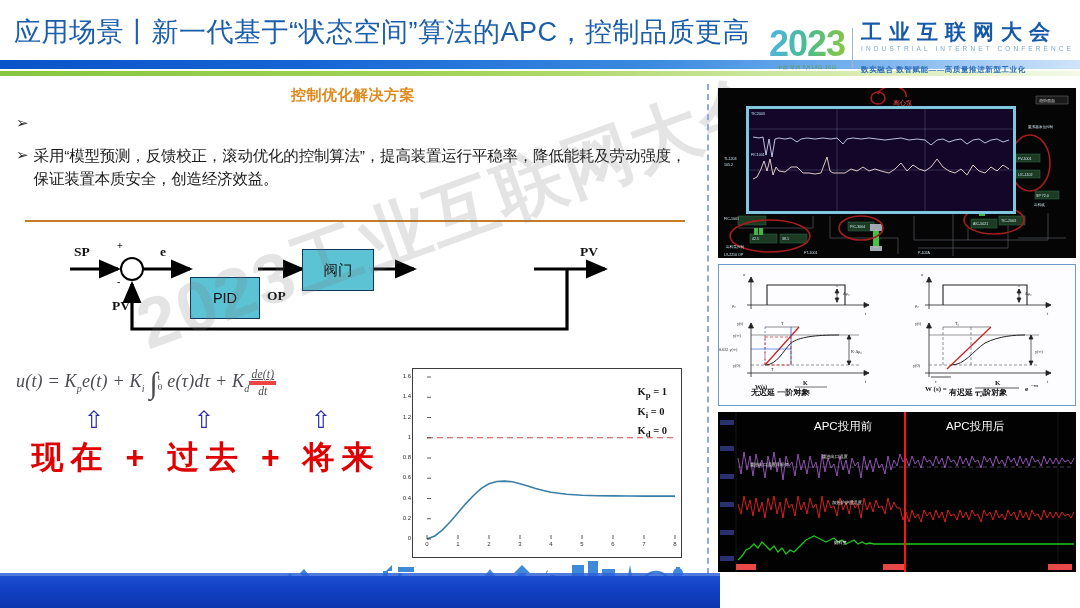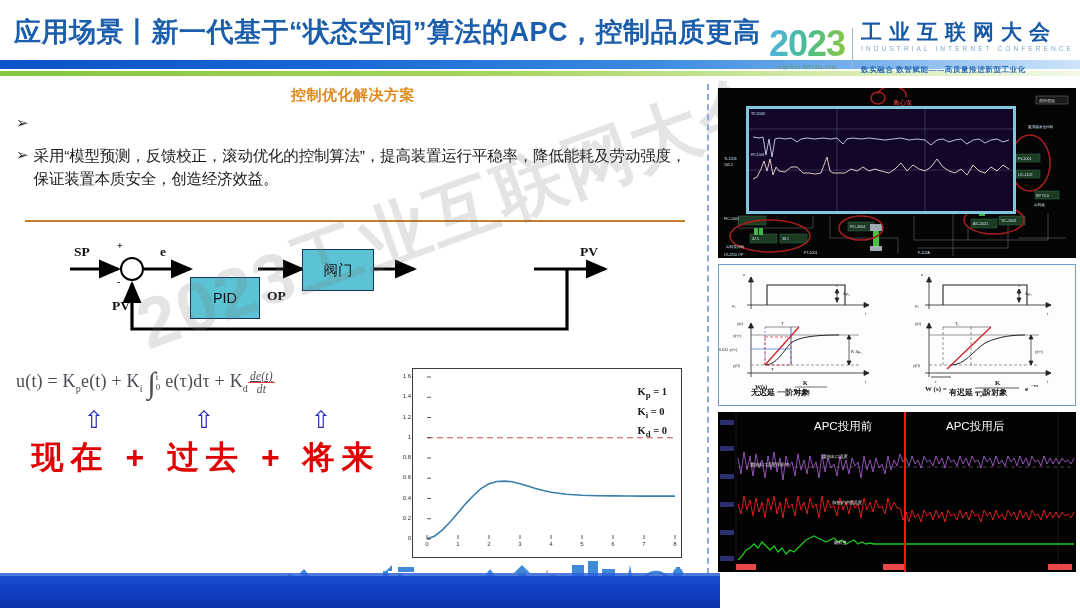--- a/index.html
+++ b/index.html
@@ -6,21 +6,21 @@
   body{
     width:1080px;height:608px;position:relative;overflow:hidden;
     background:#ffffff;
     font-family:"Liberation Sans","DejaVu Sans",sans-serif;
   }
   .slide{position:absolute;inset:0;}
 
   
   .hdr-title{
     position:absolute;left:14px;top:14px;
-    font-size:27px;font-weight:700;color:#1b5eab;
+    font-size:27px;font-weight:400;color:#1b5eab;
     letter-spacing:.5px;white-space:nowrap;
   }
   .hdr-bar{
     position:absolute;left:0;top:60px;width:1080px;height:9px;
     background:linear-gradient(90deg,#0a53c8 0%,#1664d4 28%,#3a8ae0 60%,#7fb6ef 82%,#cfe4fa 100%);
   }
   .hdr-bar2{
     position:absolute;left:0;top:69px;width:1080px;height:2px;background:#ffffff;
   }
   .hdr-bar3{
@@ -79,24 +79,24 @@
     font-size:14.5px;color:#111;font-weight:400;
   }
   .bd .lab{position:absolute;font-size:13.5px;color:#111;font-family:"Liberation Serif",serif;font-weight:600;}
 
   
   .formula{
     position:absolute;left:16px;top:288px;width:390px;
     font-family:"Liberation Serif",serif;font-size:18px;color:#4b4b52;
     letter-spacing:.2px;
   }
-  .formula .it{}
+  .formula .it{font-style:italic;}
   .formula sub{font-size:10px;}
   .fr{display:inline-block;vertical-align:middle;text-align:center;font-size:11.5px;line-height:1.1;}
-  .fr .num{border-bottom:1px solid #ef4444;padding:0 2px;display:block;font-style:italic;text-decoration:underline;}
+  .fr .num{border-bottom:4px solid #ef4444;padding:0 2px;display:block;font-style:italic;text-decoration:underline;}
   .fr .den{display:block;font-style:italic;padding:0 2px;}
   .intg{font-size:30px;vertical-align:-6px;display:inline-block;}
   .lim{display:inline-block;font-size:9px;line-height:1.05;vertical-align:middle;text-align:left;}
 
   .arrows-row{position:absolute;left:30px;top:330px;width:360px;height:30px;}
   .uarrow{position:absolute;font-size:24px;color:#2a2ab5;line-height:1;}
   .cn-row{
     position:absolute;left:16px;top:358px;width:380px;text-align:center;
     font-size:32px;font-weight:700;color:#e00000;letter-spacing:7px;
   }

